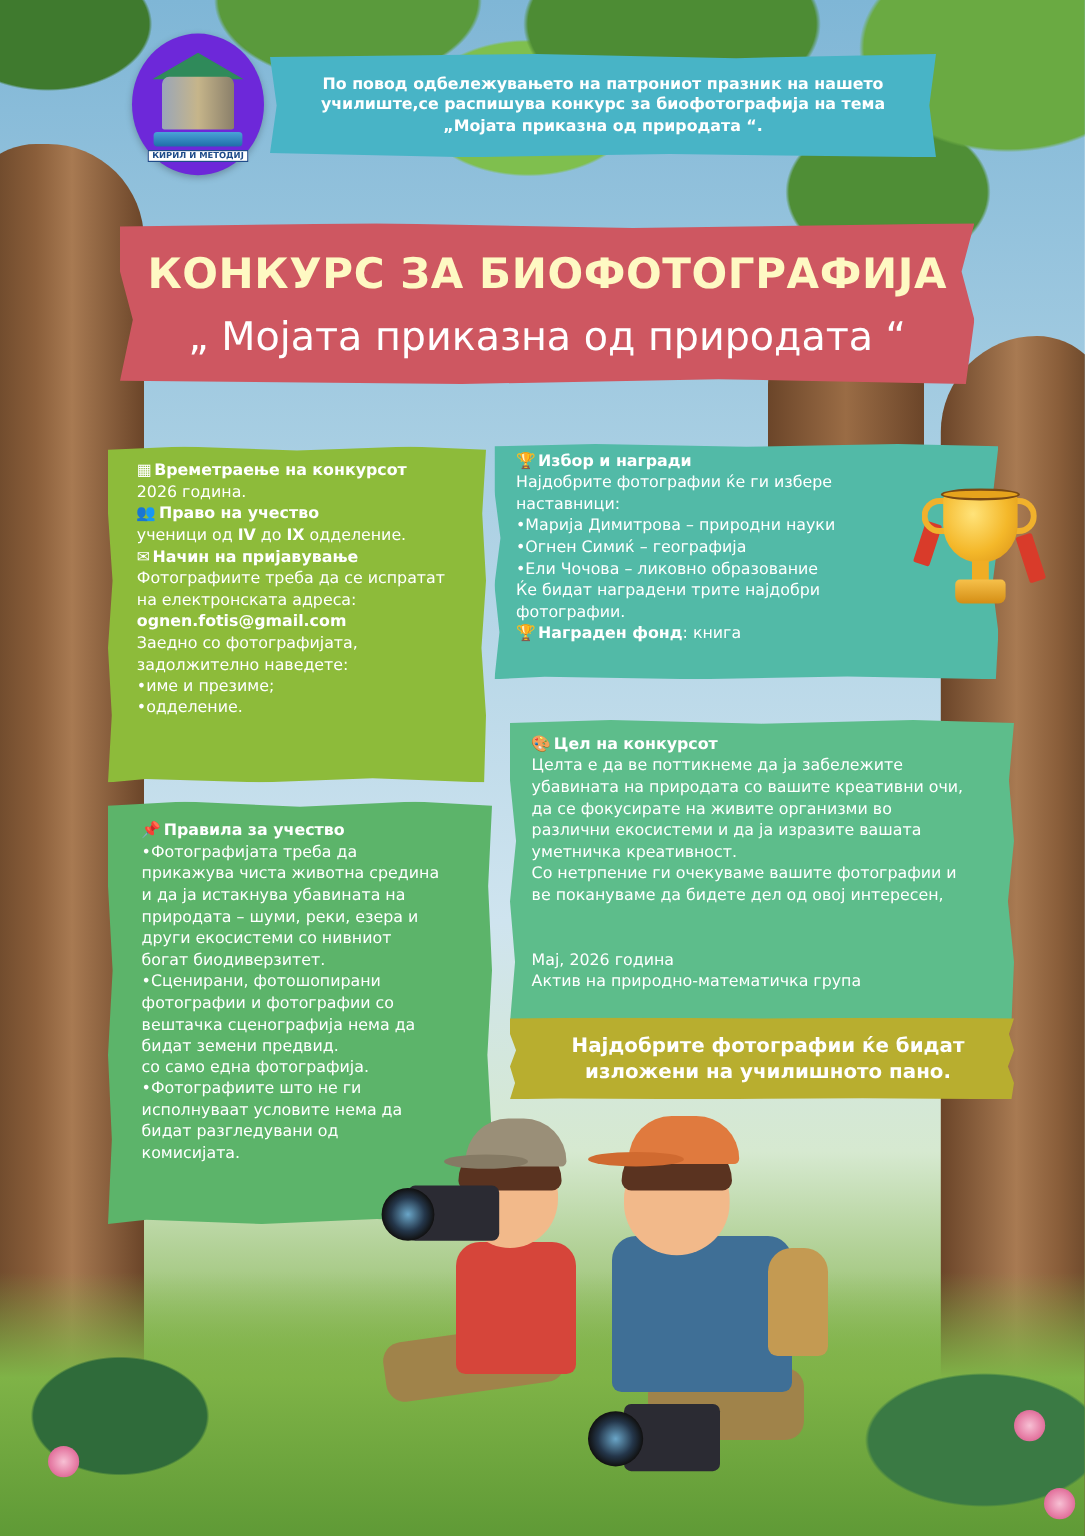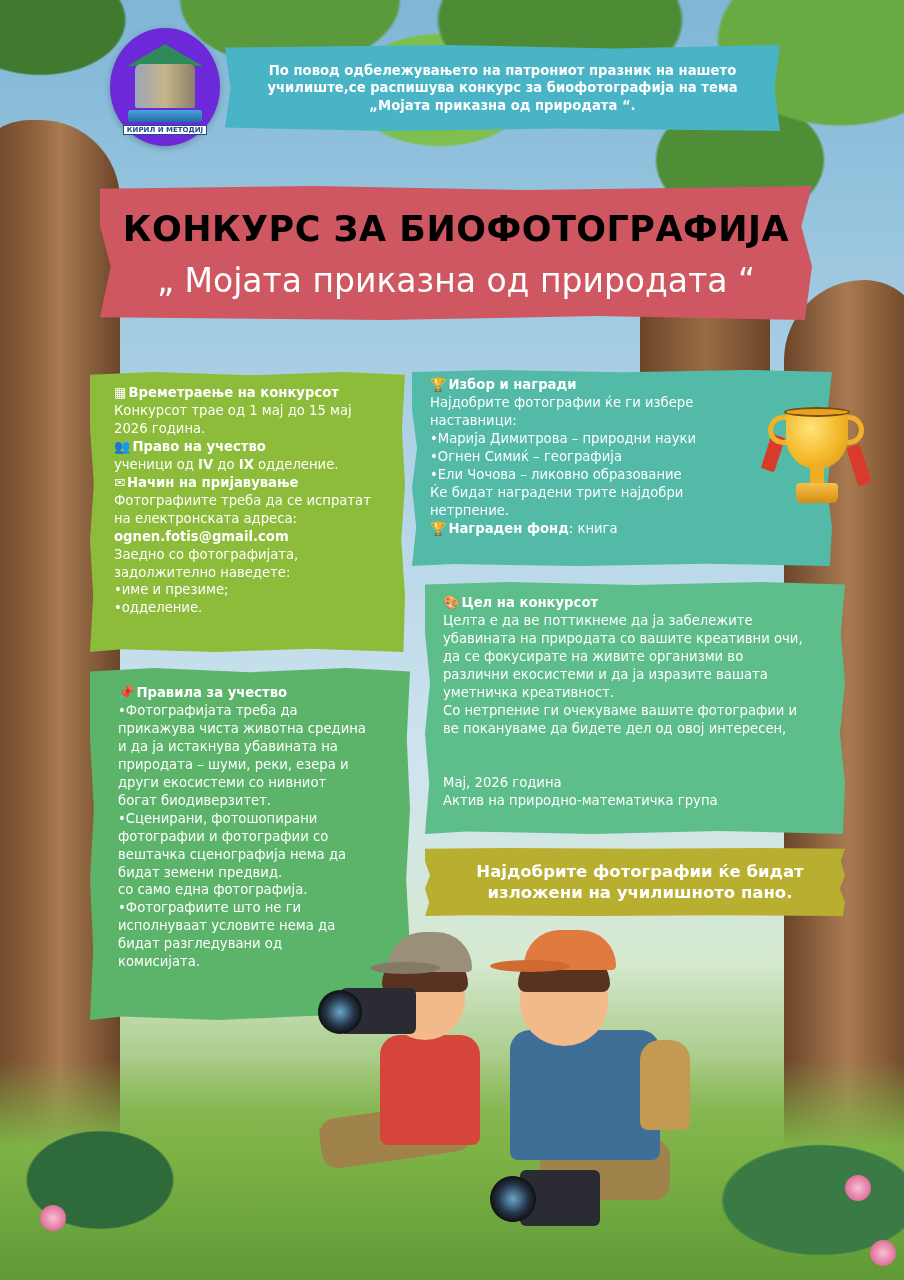--- a/index.html
+++ b/index.html
@@ -82,40 +82,40 @@
   }
 
   
   .title-banner {
     position: absolute; left: 100px; top: 186px; width: 712px; height: 134px;
     background: #ce5761;
     clip-path: polygon(0 2%, 30% 0, 60% 3%, 100% 0, 98.5% 30%, 100% 60%, 99% 100%, 70% 97%, 40% 100%, 0 98%, 1.5% 60%, 0 30%);
     padding: 24px 20px 0 20px;
   }
   .title-banner h1 {
-    color: #000000; font-size: 35px; font-weight: bold; letter-spacing: 0.5px; text-align: center; line-height: 1.1;
+    color: #fef9c3; font-size: 35px; font-weight: bold; letter-spacing: 0.5px; text-align: center; line-height: 1.1;
   }
   .title-banner h2 {
     color: #fff; font-size: 33px; font-weight: normal; text-align: center; margin-top: 14px; line-height: 1.1;
   }
 
   
   .panel {
     position: absolute; color: #fff; font-size: 13.2px; line-height: 1.36;
   }
   .panel .head { font-weight: bold; }
   .panel .email { font-weight: bold; }
   .panel .icon { display: inline-block; margin-right: 2px; }
   .torn {
     clip-path: polygon(0 1%, 20% 0, 50% 1.2%, 80% 0, 100% 1%, 99% 20%, 100% 40%, 98.8% 60%, 100% 80%, 99.5% 100%, 70% 98.8%, 40% 100%, 10% 99%, 0 100%, 1% 80%, 0 60%, 1.2% 40%, 0 20%);
   }
   .panel-lime { left: 90px; top: 372px; width: 315px; height: 280px; background: #8dbb3a; padding: 12px 12px 0 24px; }
   .panel-green { left: 90px; top: 668px; width: 320px; height: 352px; background: #5cb46a; padding: 16px 14px 0 28px; }
   .panel-teal { left: 412px; top: 370px; width: 420px; height: 196px; background: #52baa7; padding: 6px 12px 0 18px; }
-  .panel-sea { left: 425px; top: 582px; width: 420px; height: 252px; background: #5dbd8b; padding: 12px 12px 0 18px; }
+  .panel-sea { left: 425px; top: 600px; width: 420px; height: 252px; background: #5dbd8b; padding: 12px 12px 0 18px; }
   .panel-olive {
     left: 425px; top: 848px; width: 420px; height: 68px; background: #b8ae2f;
     display: flex; align-items: center; justify-content: center; text-align: center;
     font-weight: bold; font-size: 16.5px; line-height: 1.3; padding-left: 10px;
   }
   .spacer { height: 36px; }
 
   
   .trophy { position: absolute; left: 766px; top: 405px; width: 100px; height: 105px; }
   .trophy .cup {
@@ -174,21 +174,20 @@
 
 <div class="title-banner">
   <h1>КОНКУРС ЗА БИОФОТОГРАФИЈА</h1>
   <h2>„ Мојата приказна од природата “</h2>
 </div>
 
 <div class="panel panel-lime torn">
   <div class="head">
     <span class="icon">▦</span><span>Времетраење на конкурсот</span>
   </div>
-  <div>Конкурсот трае од 1 мај до 15 мај</div>
   <div>2026 година.</div>
 
   <div class="head">
     <span class="icon">👥</span><span>Право на учество</span>
   </div>
   <div>
     <span>ученици од </span><b>IV</b><span> до </span><b>IX</b><span> одделение.</span>
   </div>
 
   <div class="head">
@@ -227,21 +226,21 @@
 <div class="panel panel-teal torn">
   <div class="head">
     <span class="icon">🏆</span><span>Избор и награди</span>
   </div>
   <div>Најдобрите фотографии ќе ги избере</div>
   <div>наставници:</div>
   <div>•Марија Димитрова – природни науки</div>
   <div>•Огнен Симиќ – географија</div>
   <div>•Ели Чочова – ликовно образование</div>
   <div>Ќе бидат наградени трите најдобри</div>
-  <div>нетрпение.</div>
+  <div>фотографии.</div>
   <div>
     <span class="icon">🏆</span><b>Награден фонд</b><span>: книга</span>
   </div>
 </div>
 
 <div class="trophy">
   <div class="ribbon-l"></div>
   <div class="ribbon-r"></div>
   <div class="handle-l"></div>
   <div class="handle-r"></div>

